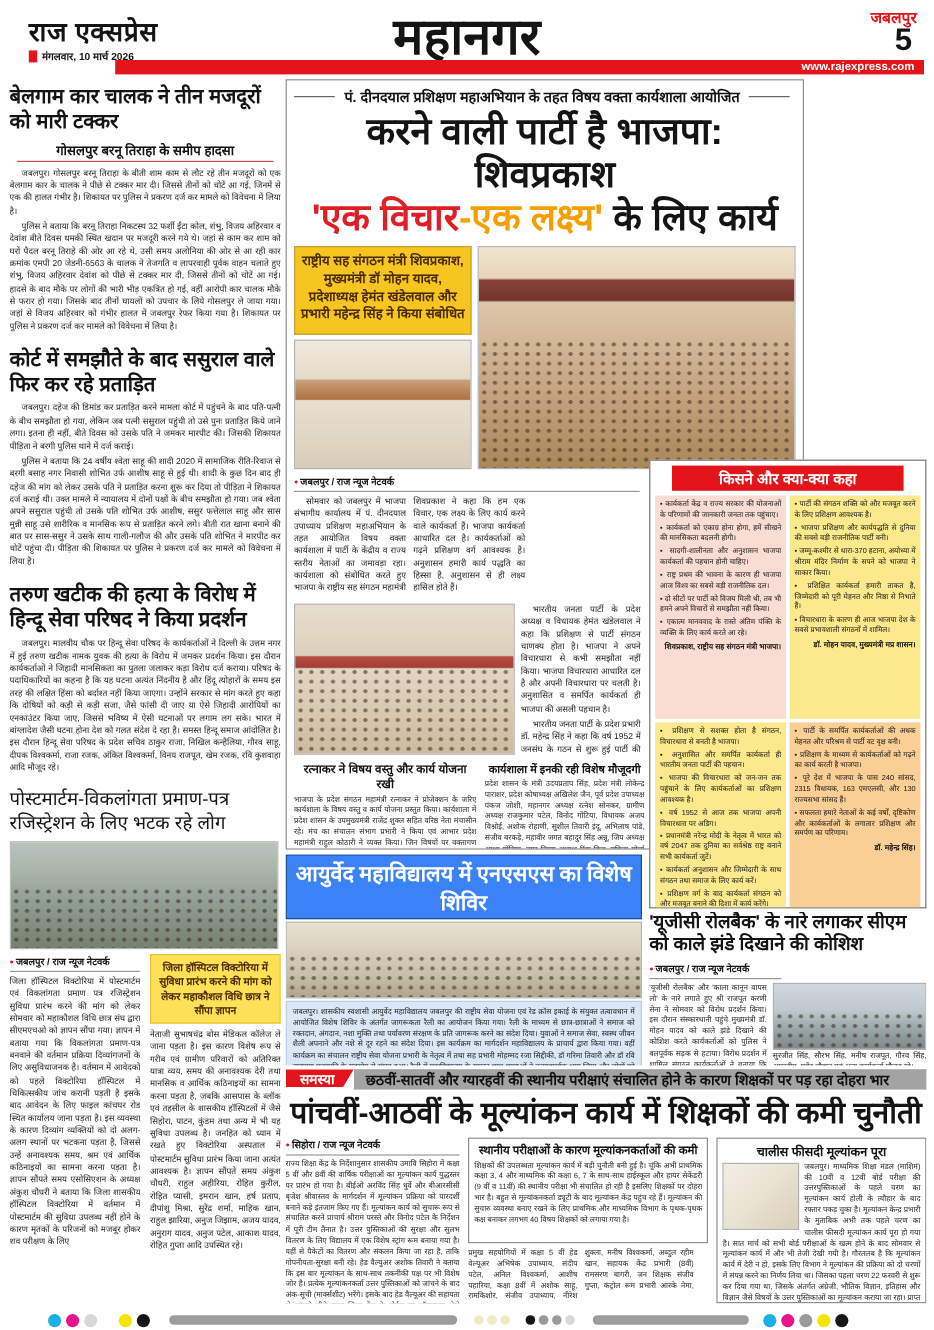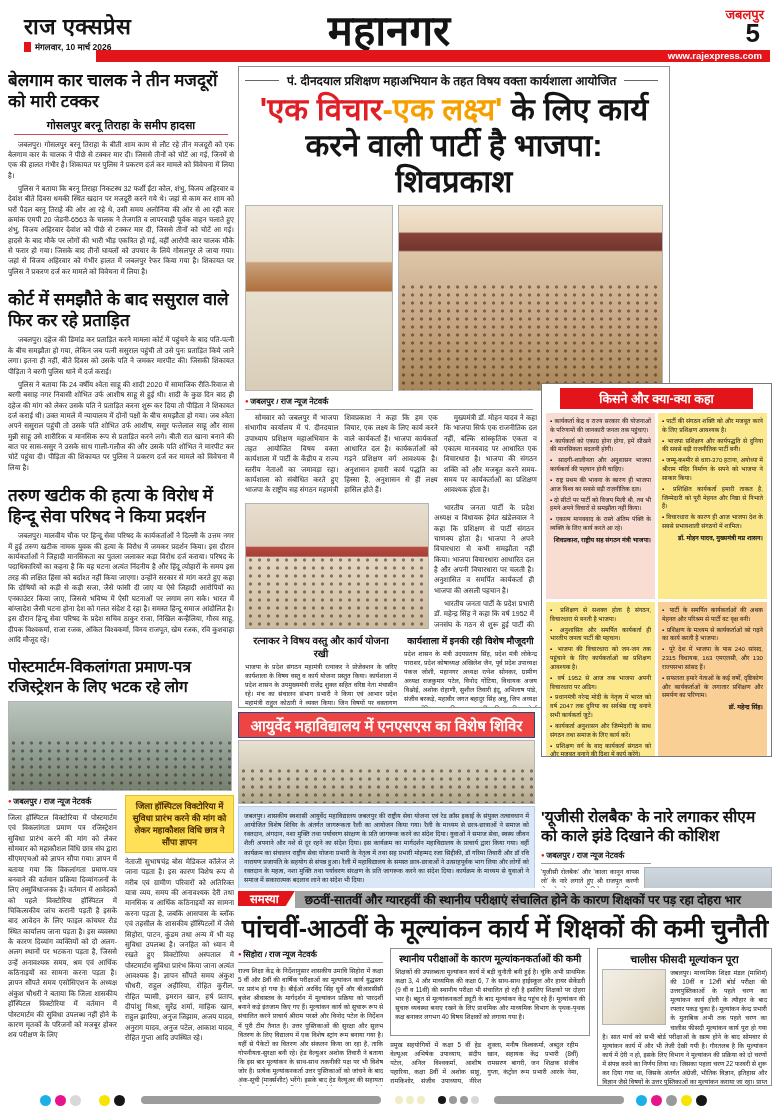--- a/index.html
+++ b/index.html
@@ -12,21 +12,21 @@
   .date-row{left:24px;top:41px;font-size:8.5px;font-weight:700;display:flex;align-items:center;gap:4px;}
   .date-sq{width:7px;height:10px;background:#e3151b;display:inline-block;}
   .section-title{left:0;right:0;top:0;text-align:center;font-size:42px;font-weight:800;}
   .city{right:14px;top:5px;font-size:13px;font-weight:800;color:#e3151b;text-align:right;}
   .page-num{right:18px;top:20px;font-size:26px;font-weight:800;text-align:right;line-height:1;}
   .red-bar{left:96px;right:8px;top:50px;height:12px;background:#e3151b;color:#fff;
            font-size:9.5px;font-weight:700;text-align:right;line-height:12px;padding-right:8px;box-sizing:border-box;}
 
   
   .hl-lg{font-size:17px;font-weight:800;line-height:1.25;}
-  .hl-md{font-size:15.5px;font-weight:700;line-height:1.25;}
+  .hl-md{font-size:15.5px;font-weight:400;line-height:1.25;}
   .subhead{font-size:11px;font-weight:700;text-align:center;border-bottom:1px solid #c9504c;
            padding-bottom:2px;margin:4px 6px 5px 6px;}
   .body-sm{font-size:7.1px;line-height:1.46;text-align:justify;color:#1c1c1c;}
   .body-sm p{margin:0 0 3px 0;text-indent:10px;}
   .body-xs{font-size:6.3px;line-height:1.45;text-align:justify;color:#1c1c1c;}
   .byline{font-size:8px;font-weight:700;border-bottom:1px solid #9a9a9a;padding-bottom:3px;display:block;}
   .byline::before{content:"● ";color:#e3151b;font-size:6px;vertical-align:1px;}
   .sec-gap{height:9px;}
 
   
@@ -77,29 +77,29 @@
   .q-grid{display:grid;grid-template-columns:1fr 1fr;gap:3px;margin-top:4px;}
   .q-cell{padding:4px;font-size:6.1px;line-height:1.45;text-align:justify;overflow:hidden;}
   .q-pink{background:#f9ddd2;} .q-yellow{background:#fce98e;} .q-orange{background:#f9cf96;}
   .q-item{margin-bottom:2px;}
   .q-item::before{content:"▪ ";font-size:6px;}
   .q-attr{font-weight:800;text-align:right;font-size:6.3px;margin-top:2px;}
   .q-h1{height:178px;} .q-h2{height:162px;}
 
   
   .nss{left:238px;top:712px;width:297px;height:176px;overflow:hidden;}
-  .nss-banner{background:#ef4444;color:#fff;font-size:15px;font-weight:800;text-align:center;
-              padding:2px 0;border:1px solid #1f4f86;}
+  .nss-banner{background:#3b82f6;color:#fff;font-size:18px;font-weight:800;text-align:center;
+              padding:2px 0;border:1px solid #1f4f86;font-family:Liberation Serif, serif;}
   .nss-photo{height:64px;margin-top:2px;}
   .nss-text{background:#d9e7f6;border:1px solid #b9cde6;padding:4px 5px;margin-top:2px;height:84px;
             box-sizing:border-box;overflow:hidden;}
 
   
   .ugc{left:541px;top:760px;width:231px;height:128px;overflow:hidden;}
-  .ugc-hl{font-size:15.5px;font-weight:800;line-height:1.22;margin-top:48px;}
+  .ugc-hl{font-size:15.5px;font-weight:800;line-height:1.22;}
   .ugc-row{display:flex;gap:5px;margin-top:3px;}
   .ugc-textcol{width:98px;height:76px;overflow:hidden;}
   .ugc-photo-wrap{flex:1;}
   .ugc-photo{height:56px;}
   .caption{font-size:6.3px;line-height:1.4;margin-top:2px;text-align:justify;}
 
   
   .strip{left:238px;top:891px;width:534px;height:33px;display:flex;align-items:flex-start;}
   .strip-label{background:#e3151b;color:#fff;font-size:11.5px;font-weight:800;display:flex;
                align-items:center;padding:0 16px 0 12px;
@@ -190,37 +190,37 @@
     </div>
   </div>
 
   <div class="abs main-box">
     <div class="kicker">
       <span class="kline"></span>
       <span>पं. दीनदयाल प्रशिक्षण महाअभियान के तहत विषय वक्ता कार्यशाला आयोजित</span>
       <span class="kline"></span>
     </div>
     <div class="main-hl">
+      <div>करने वाली पार्टी है भाजपा: शिवप्रकाश</div>
       <div><span class="c-red">'एक विचार</span><span class="c-orange">-एक लक्ष्य'</span><span> के लिए कार्य</span></div>
-      <div>करने वाली पार्टी है भाजपा: शिवप्रकाश</div>
     </div>
     <div class="media-row">
       <div class="media-left">
+        <div class="info-box">राष्ट्रीय सह संगठन मंत्री शिवप्रकाश, मुख्यमंत्री डॉ मोहन यादव, प्रदेशाध्यक्ष हेमंत खंडेलवाल और प्रभारी महेन्द्र सिंह ने किया संबोधित</div>
         <div class="ph ph-speaker" style="flex:1;"></div>
       </div>
       <div class="ph ph-hall crowd" style="flex:1;"></div>
     </div>
     <div class="main-byline-row">
       <span class="byline">जबलपुर / राज न्यूज नेटवर्क</span>
     </div>
     <div class="content-row">
       <div class="left-zone">
         <div class="text3 body-sm">
           <p>सोमवार को जबलपुर में भाजपा संभागीय कार्यालय में पं. दीनदयाल उपाध्याय प्रशिक्षण महाअभियान के तहत आयोजित विषय वक्ता कार्यशाला में पार्टी के केंद्रीय व राज्य स्तरीय नेताओं का जमावड़ा रहा। कार्यशाला को संबोधित करते हुए भाजपा के राष्ट्रीय सह संगठन महामंत्री शिवप्रकाश ने कहा कि हम एक विचार, एक लक्ष्य के लिए कार्य करने वाले कार्यकर्ता हैं। भाजपा कार्यकर्ता आधारित दल है। कार्यकर्ताओं को गढ़ने प्रशिक्षण वर्ग आवश्यक है। अनुशासन हमारी कार्य पद्धति का हिस्सा है, अनुशासन से ही लक्ष्य हासिल होते हैं।</p>
-          <p>मुख्यमंत्री डॉ. मोहन यादव ने कहा कि भाजपा सिर्फ एक राजनीतिक दल नहीं, बल्कि सांस्कृतिक एकता व एकात्म मानववाद पर आधारित एक विचारधारा है। भाजपा की संगठन शक्ति को और मजबूत करने समय-समय पर कार्यकर्ताओं का प्रशिक्षण आवश्यक होता है।</p>
         </div>
         <div class="photo-row">
           <div class="ph ph-stage crowd" style="width:184px;"></div>
           <div class="side-text body-sm">
             <p>भारतीय जनता पार्टी के प्रदेश अध्यक्ष व विधायक हेमंत खंडेलवाल ने कहा कि प्रशिक्षण से पार्टी संगठन चाणक्य होता है। भाजपा ने अपने विचारधारा से कभी समझौता नहीं किया। भाजपा विचारधारा आधारित दल है और अपनी विचारधारा पर चलती है। अनुशासित व समर्पित कार्यकर्ता ही भाजपा की असली पहचान है।</p>
             <p>भारतीय जनता पार्टी के प्रदेश प्रभारी डॉ. महेन्द्र सिंह ने कहा कि वर्ष 1952 में जनसंघ के गठन से शुरू हुई पार्टी की यात्रा अनवरत चल रही है। पार्टी के समर्पित कार्यकर्ताओं की अथक मेहनत व परिश्रम से पार्टी आज वट वृक्ष बन चुकी है। प्रशिक्षण के माध्यम से कार्यकर्ताओं को गढ़ने का कार्य किया जाता है। इसीलिए पार्टी संगठन को आदर्श संगठन बनाए रखने के लिए कार्यकर्ताओं का प्रशिक्षण आवश्यक है।</p>
           </div>
         </div>
         <div class="sub-row">
           <div class="sub-blk" style="width:152px;height:128px;">

